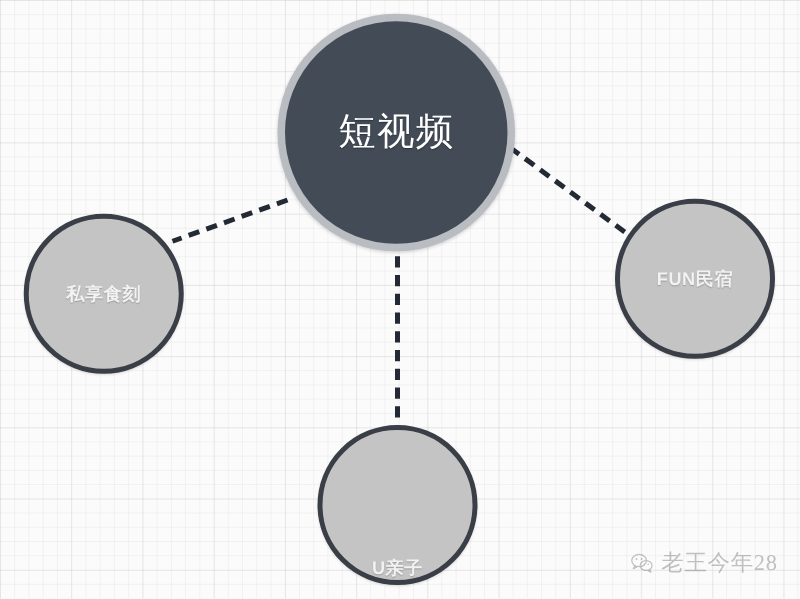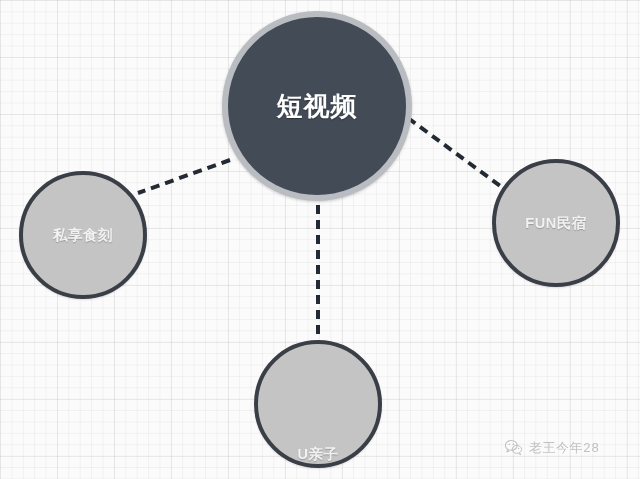--- a/index.html
+++ b/index.html
@@ -56,22 +56,22 @@
     top: 11px;
     width: 190px;
     height: 190px;
     background: #424b56;
     border: 6px solid #b9bcc0;
     box-shadow: 0 1px 3px rgba(0,0,0,0.18);
   }
 
   .node-center .node-label {
     color: #ffffff;
-    font-size: 26px;
-    font-weight: bold;
+    font-size: 30px;
+    font-weight: normal;
     line-height: 1.32;
     letter-spacing: 1px;
     text-shadow: 0 1px 1px rgba(0,0,0,0.35);
   }
 
   .node-sub {
     width: 128px;
     height: 128px;
     background: #c4c4c4;
     border: 4px solid #3a3f47;
@@ -100,23 +100,23 @@
     opacity: 0.30;
   }
 
   #watermark .wm-icon {
     width: 19px;
     height: 19px;
     flex: none;
   }
 
   #watermark .wm-text {
-    font-size: 13px;
+    font-size: 18px;
     color: #3b3b3b;
-    font-family: Liberation Mono, monospace;
+    font-family: Liberation Serif, serif;
     white-space: nowrap;
     letter-spacing: 0.5px;
   }
 </style>
 </head>
 <body>
 
 <div id="canvas">
 
   <svg id="links" viewBox="0 0 640 479" width="640" height="479" xmlns="http://www.w3.org/2000/svg">

